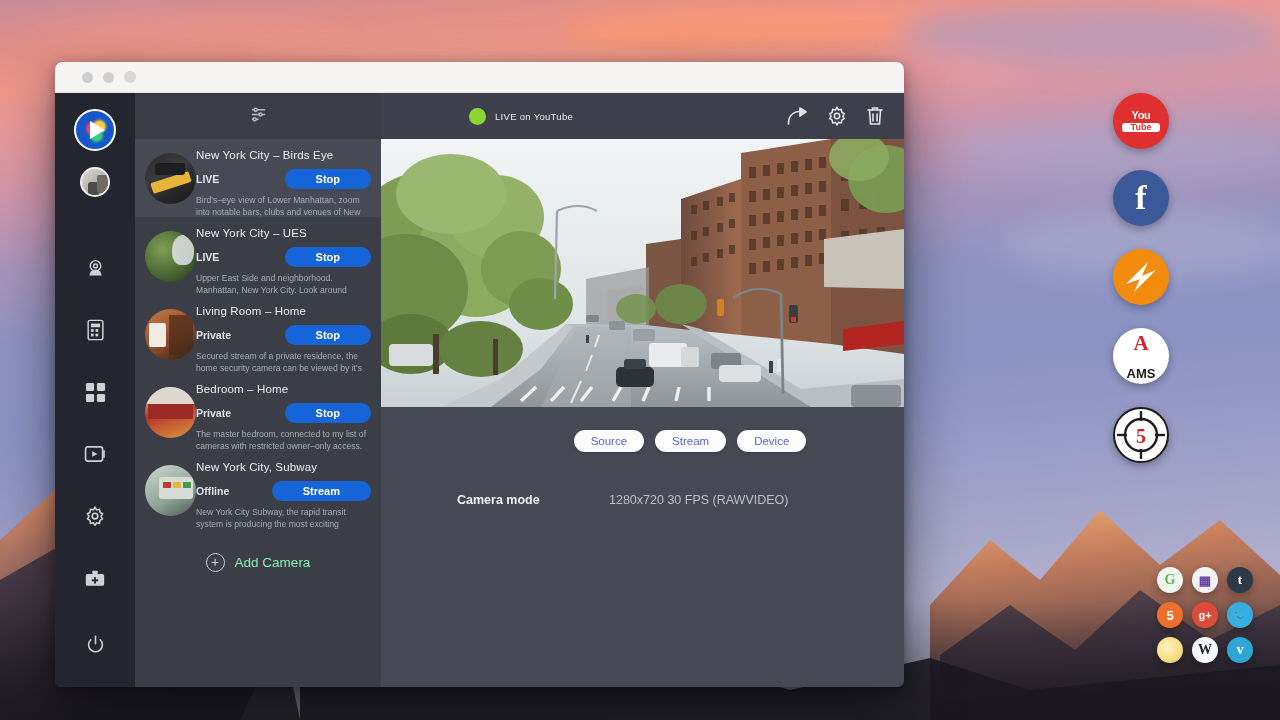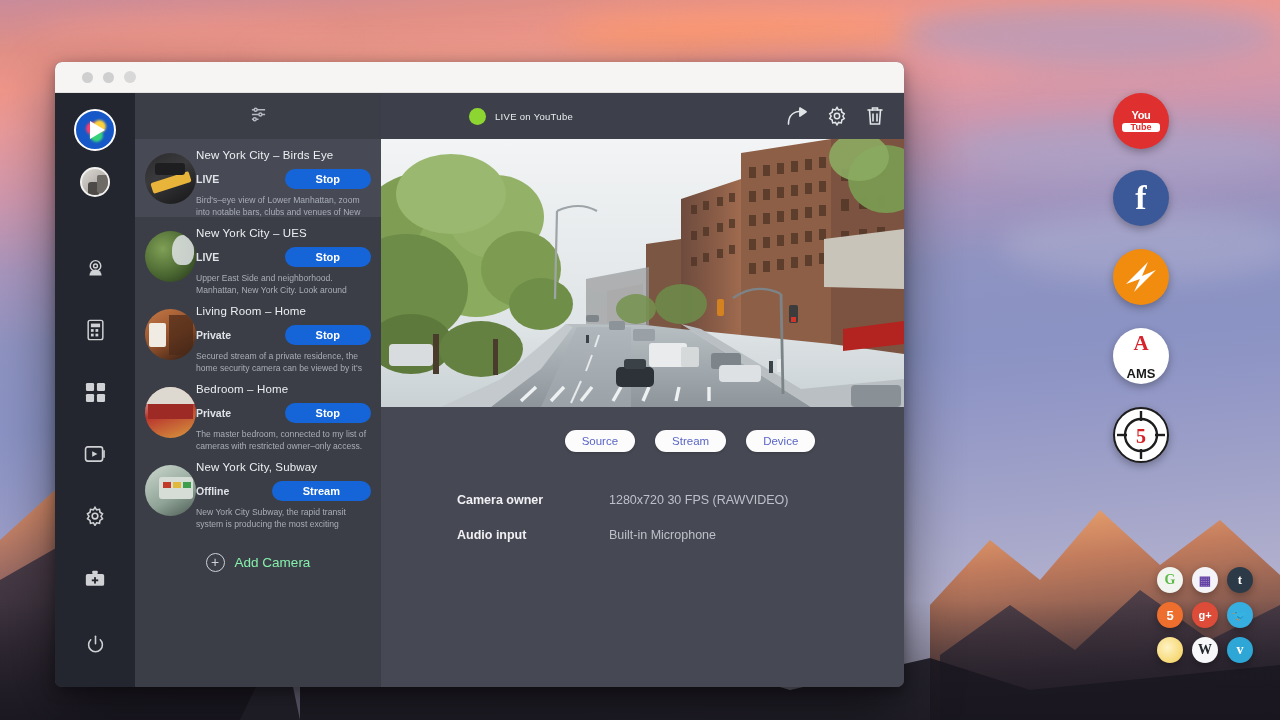--- a/index.html
+++ b/index.html
@@ -136,21 +136,21 @@
   }
   #live-group { display:flex; align-items:center; gap:9px; margin-left:68px; }
   #live-dot { width:17px;height:17px;border-radius:50%;background:#8dd531; }
   #live-label { color:#e9ebee; font-size:9.5px; letter-spacing:.3px; }
   #toolbar-actions { margin-left:auto; display:flex; gap:19px; align-items:center; }
   .tb-icon { color:#e2e4e8; cursor:pointer; display:flex; }
 
   #video-wrap { height:268px; flex:0 0 268px; position:relative; overflow:hidden; background:#8aa0ae; }
 
   #pill-row {
-    display:flex; justify-content:center; gap:20px; padding-top:23px;
+    display:flex; justify-content:center; gap:11px; padding-top:23px;
     padding-left:95px;
   }
   .pill {
     background:#fcfcfd; color:#5a66c4; border:none; border-radius:12px;
     font-size:11.5px; padding:5px 17px; cursor:pointer;
     font-family:"Liberation Sans", sans-serif;
     box-shadow:0 1px 3px rgba(0,0,0,.2);
   }
 
   #info-table { padding:30px 0 0 76px; }
@@ -613,25 +613,21 @@
         </div>
 
         <div id="pill-row">
           <button class="pill">Source</button>
           <button class="pill">Stream</button>
           <button class="pill">Device</button>
         </div>
 
         <div id="info-table">
           <div class="info-row">
-            <div class="info-label">Camera owner</div>
+            <div class="info-label">Camera mode</div>
             <div class="info-value">1280x720 30 FPS (RAWVIDEO)</div>
-          </div>
-          <div class="info-row">
-            <div class="info-label">Audio input</div>
-            <div class="info-value">Built-in Microphone</div>
           </div>
         </div>
       </div>
     </div>
 
   </div>
 </div>
 
 </body></html>

